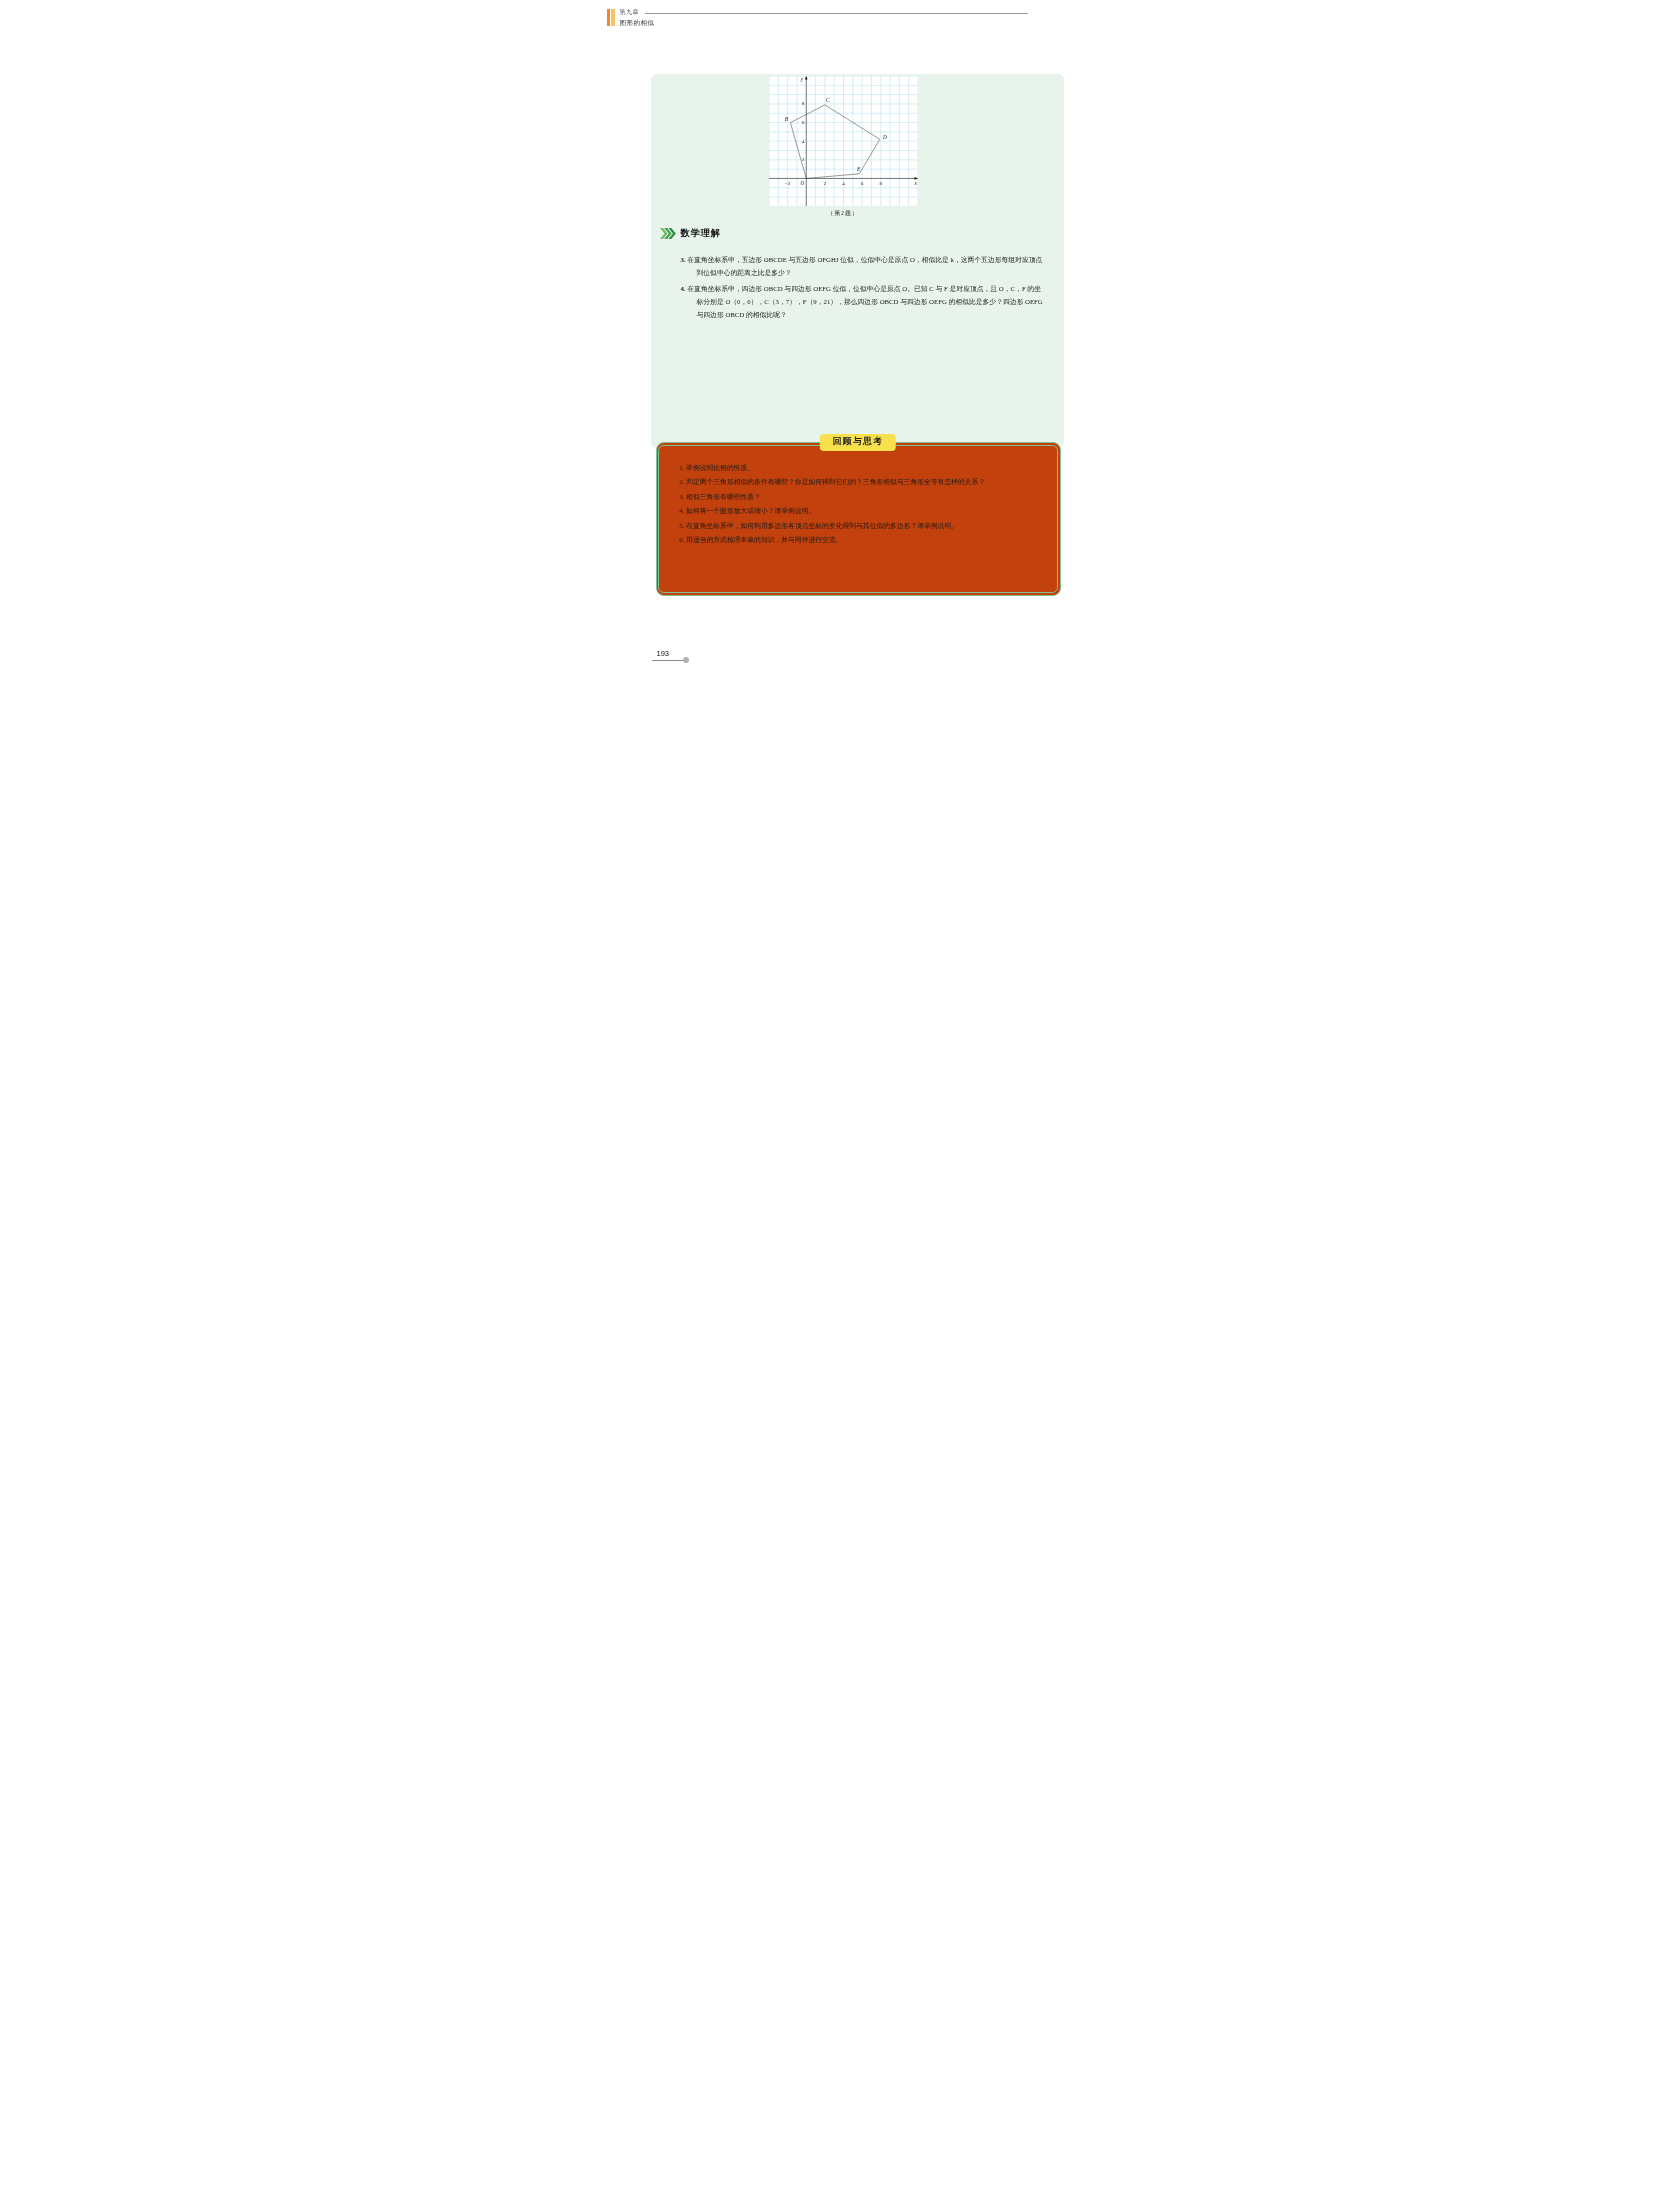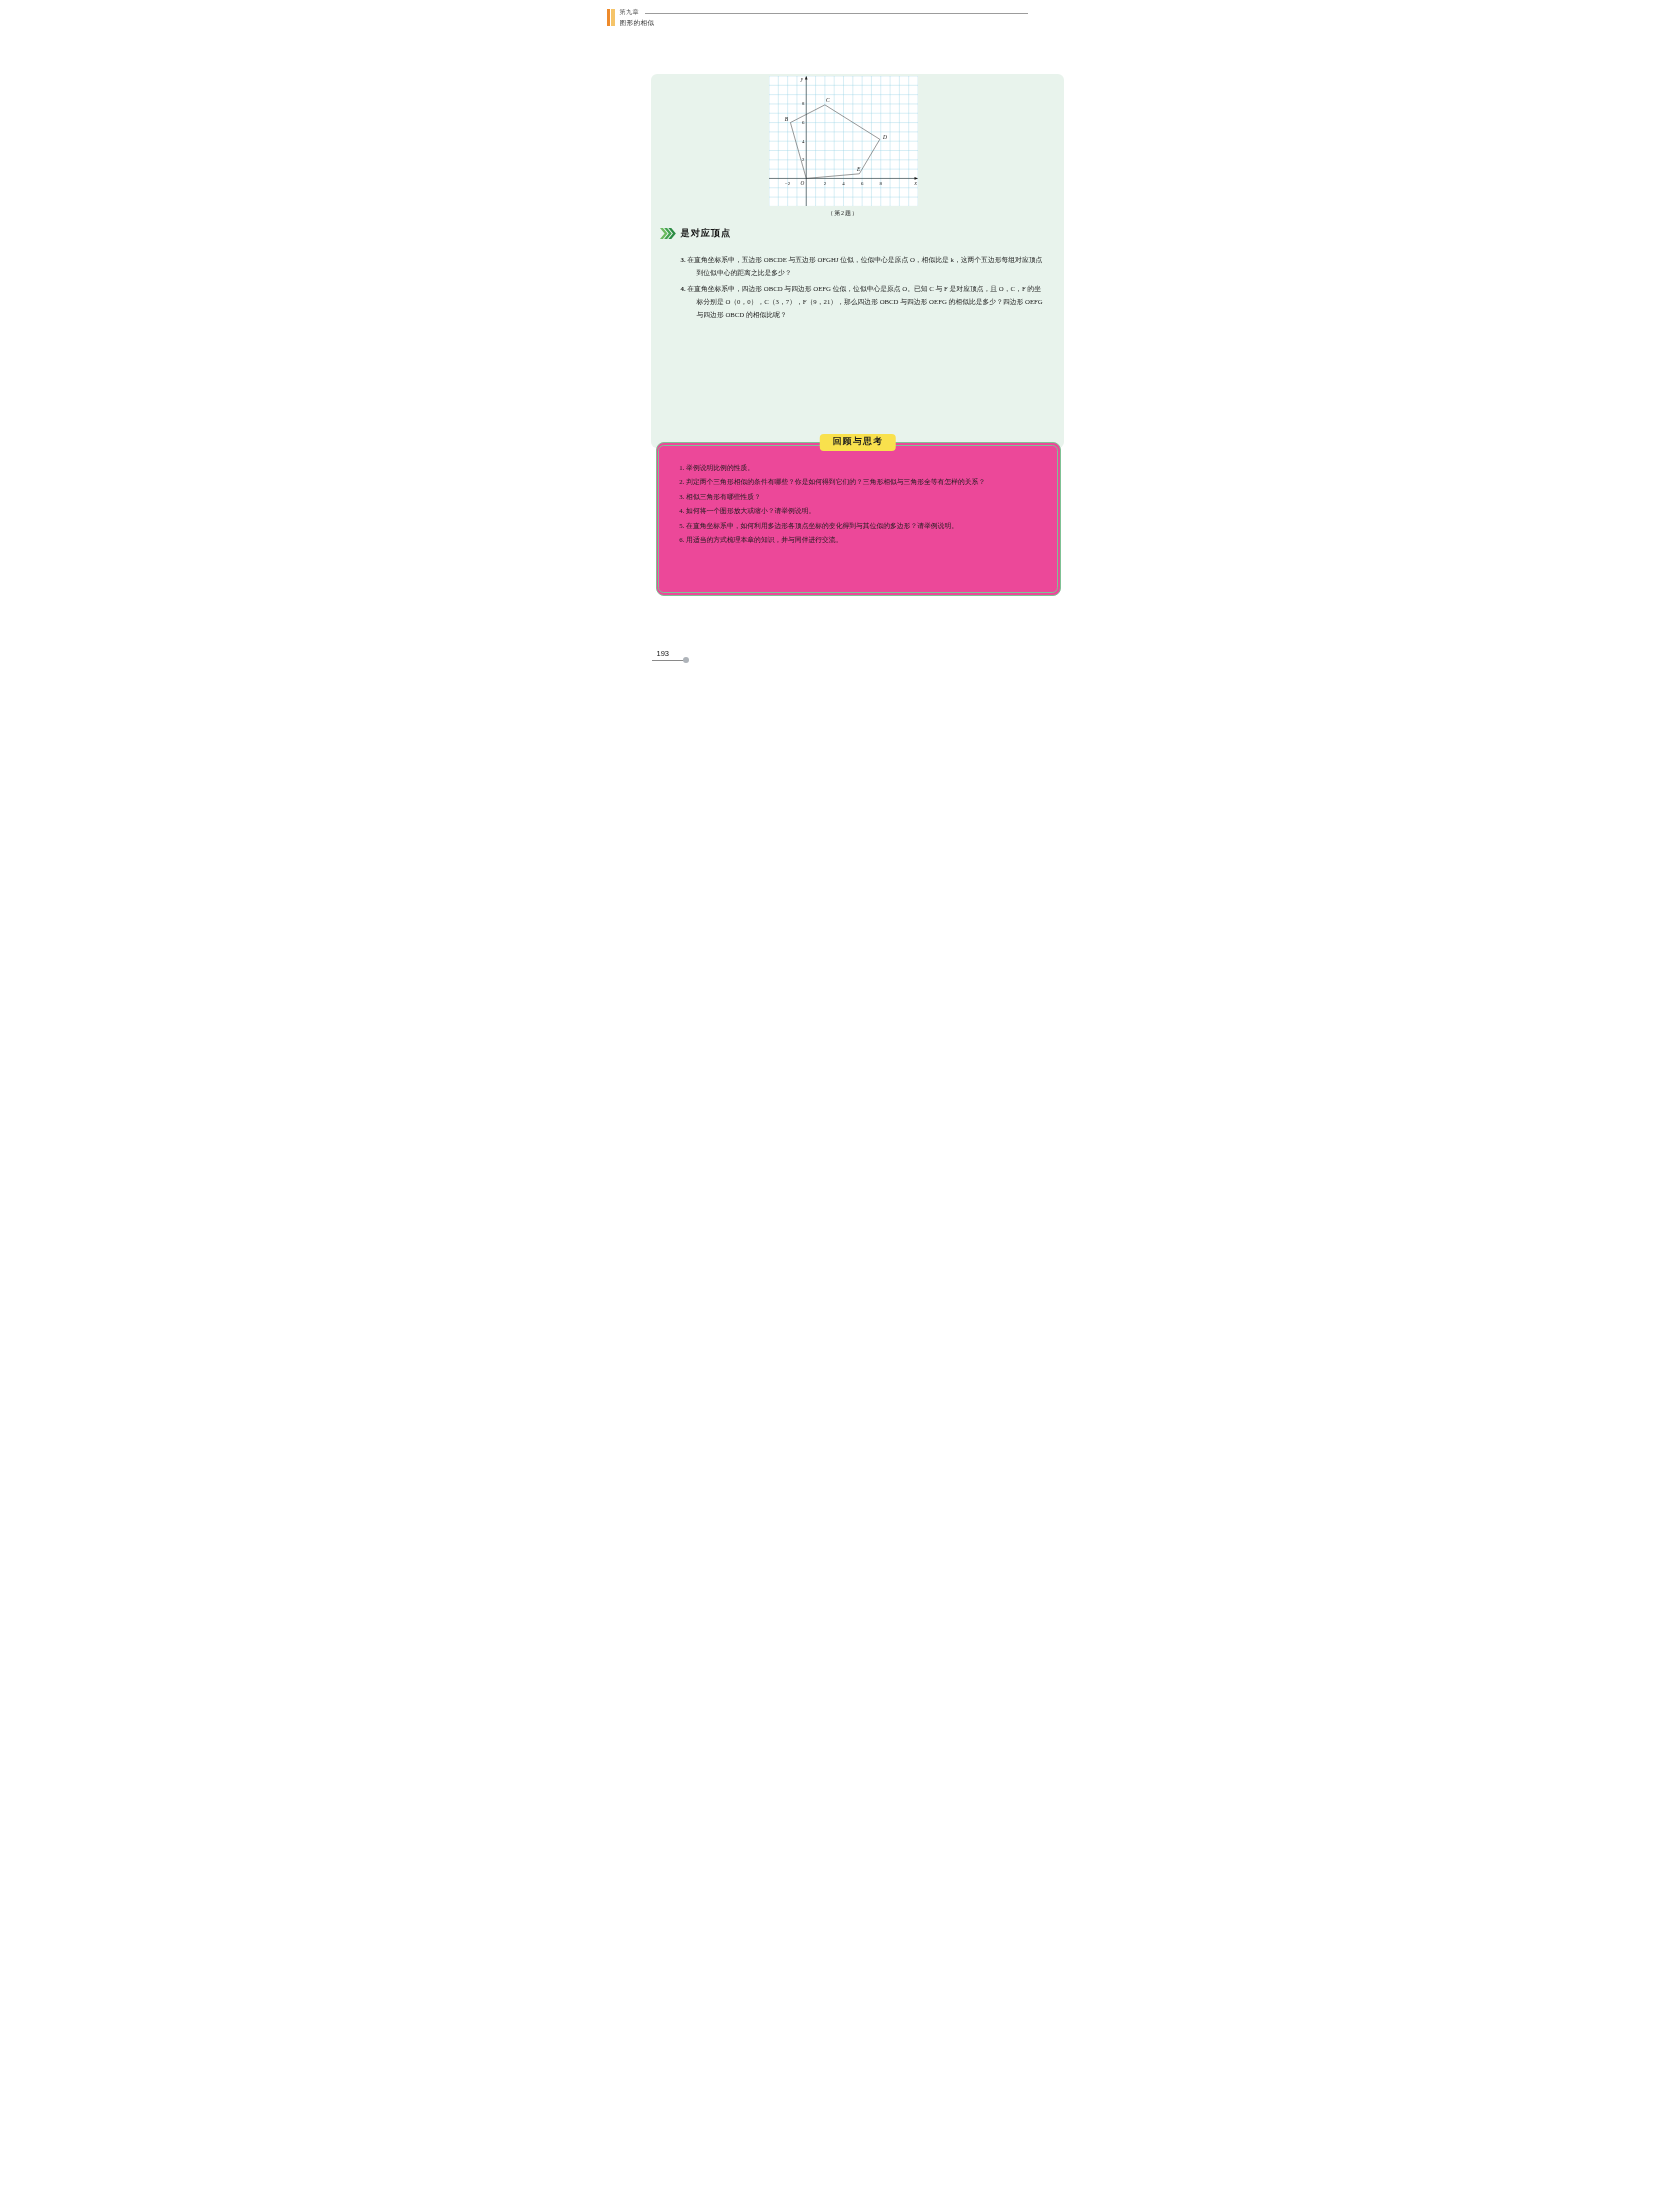--- a/index.html
+++ b/index.html
@@ -27,21 +27,21 @@
   .caption{margin-top:3.1px; font-size:6px; color:#222; letter-spacing:0.9px;}
   
   .section-head{position:absolute; left:65px; top:227px; display:flex; align-items:center;}
   .section-title{font-family:"Liberation Sans","DejaVu Sans",sans-serif; font-weight:bold; font-size:9.2px; color:#141414; margin-left:4.4px; letter-spacing:0.9px;}
   
   .problems{position:absolute; left:86px; top:253px; width:366px;}
   .problem{margin:0 0 2.6px; padding-left:16px; text-indent:-16px; font-size:6.8px; line-height:13px;}
   .pnum{font-weight:bold;}
   
   .review-box{position:absolute; left:61px; top:442px; width:405px; height:154px; box-sizing:border-box;
-    border:0.9px solid #7fc295; border-radius:8px; padding:1.8px; background:#ec4899;}
+    border:0.9px solid #7fc295; border-radius:8px; padding:1.8px; background:#c2410c;}
   .review-inner{border:0.7px solid #7fc295; border-radius:5.7px; width:100%; height:100%; box-sizing:border-box; padding:16px 17.6px 0 20px;}
   .review-tab{position:absolute; left:50%; top:-9.2px; transform:translateX(-50%);
     background:#f9e14d; padding:2.6px 13px; border-radius:4px;
     font-family:"Liberation Sans","DejaVu Sans",sans-serif; font-weight:bold; font-size:8.8px; color:#1c1c1c;
     letter-spacing:1.3px; white-space:nowrap;}
   .review-item{margin:0 0 1.8px; padding-left:12.3px; text-indent:-12.3px; font-size:6.8px; line-height:12.7px;}
   
   .page-num{position:absolute; left:62px; top:649px; font-family:"Liberation Sans","DejaVu Sans",sans-serif; font-size:7.5px; color:#111;}
   .page-num-rule{position:absolute; left:57px; top:660px; width:33px; height:0.4px; background:#8a8a8a;}
   .page-dot{position:absolute; left:88px; top:657px; width:6.1px; height:6.1px; border-radius:50%; background:#aeb3b9;}
@@ -136,21 +136,21 @@
       </div>
     <figcaption class="caption">（第2题）</figcaption>
   </figure>
 
   <div class="section-head">
     <svg viewBox="0 0 40 26" width="16.7" height="11" aria-hidden="true">
       <polygon points="0,0 7,0 18,13 7,26 0,26 11,13" fill="#6cba5f"></polygon>
       <polygon points="10,0 17,0 28,13 17,26 10,26 21,13" fill="#43a24f"></polygon>
       <polygon points="20,0 27,0 38,13 27,26 20,26 31,13" fill="#2c8c44"></polygon>
     </svg>
-    <span class="section-title">是对应顶点</span>
+    <span class="section-title">数学理解</span>
   </div>
 
   <div class="problems">
     <p class="problem"><span class="pnum">3.</span>
       <span>在直角坐标系中，五边形 OBCDE 与五边形 OFGHJ 位似，位似中心是原点 O，相似比是 k，这两个五边形每组对应顶点到位似中心的距离之比是多少？</span></p>
     <p class="problem"><span class="pnum">4.</span>
       <span>在直角坐标系中，四边形 OBCD 与四边形 OEFG 位似，位似中心是原点 O。已知 C 与 F 是对应顶点，且 O，C，F 的坐标分别是 O（0，0），C（3，7），F（9，21），那么四边形 OBCD 与四边形 OEFG 的相似比是多少？四边形 OEFG 与四边形 OBCD 的相似比呢？</span></p>
   </div>
 
   <div class="review-box">

